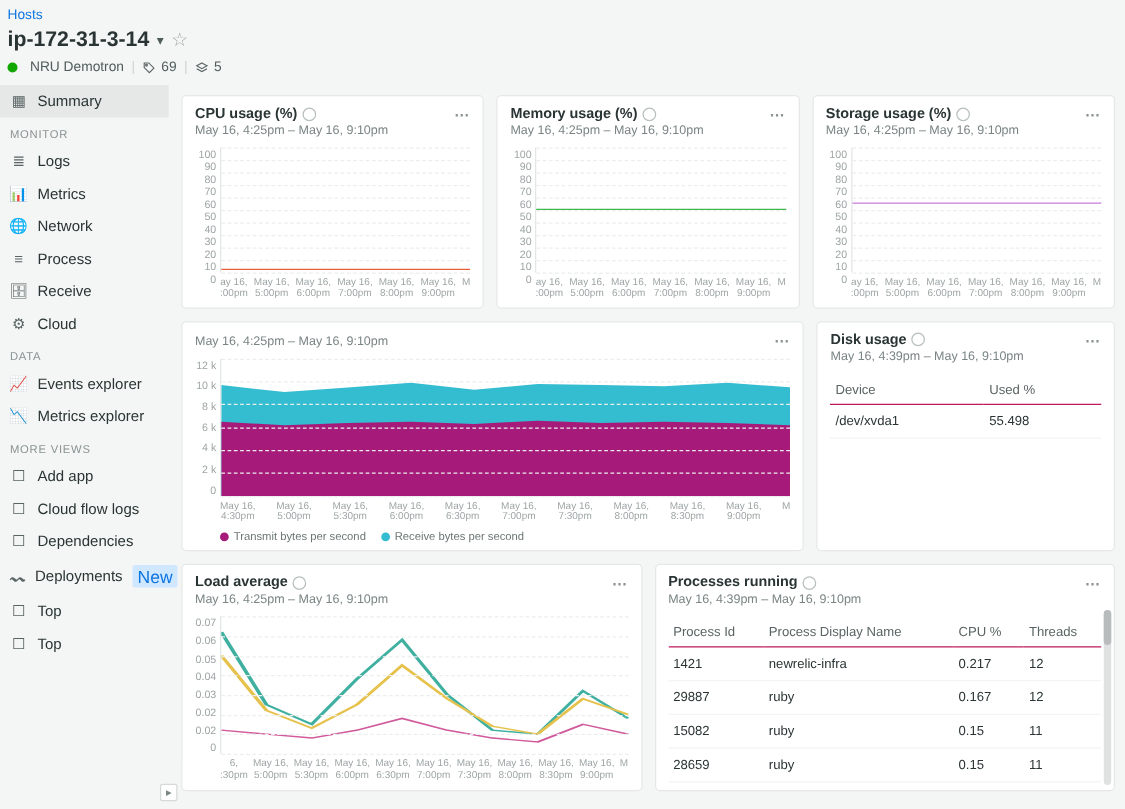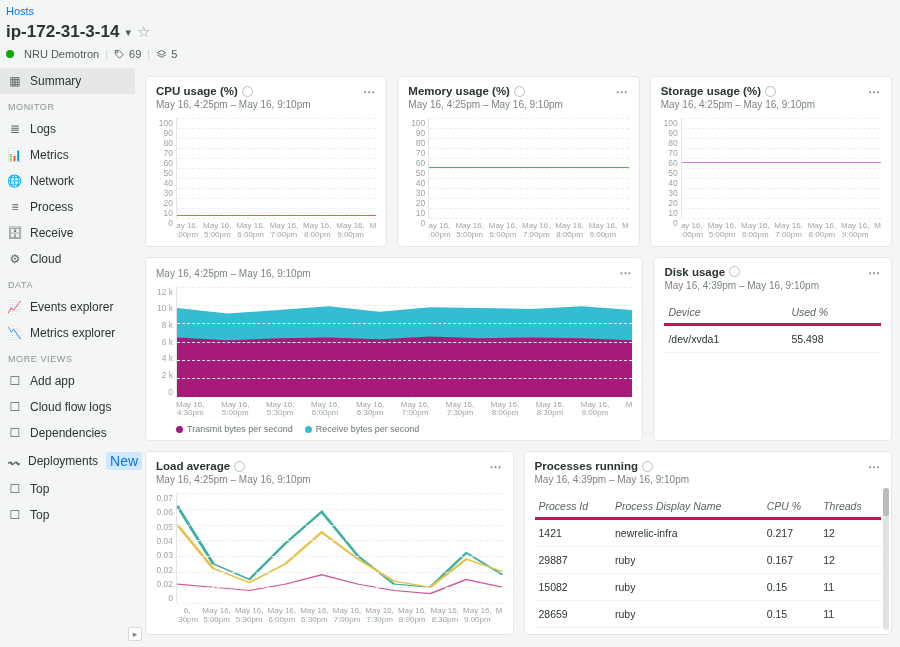--- a/index.html
+++ b/index.html
@@ -37,21 +37,21 @@
   .grid-h { position: absolute; left: 0; right: 0; border-top: 1px dashed #eceeee; }
   .xaxis { display: flex; margin-left: 20px; margin-top: 4px; font-size: 8px; color: #9ea5a5; justify-content: space-between; }
   .xaxis span { text-align: center; white-space: pre; line-height: 1.1; }
   .flat-line { position: absolute; left: 0; right: 0; height: 1px; }
   .row2a { display: flex; gap: 10px; }
   .net-card { flex: 2.2; }
   .disk-card { flex: 1; }
   .legend { display: flex; gap: 12px; font-size: 9px; color: #6b7575; margin-top: 6px; margin-left: 20px; }
   .legend .dot { width: 7px; height: 7px; border-radius: 50%; display: inline-block; margin-right: 4px; vertical-align: middle; }
   .tbl { width: 100%; border-collapse: collapse; margin-top: 10px; font-size: 10.5px; }
-  .tbl th { text-align: left; font-weight: 400; color: #5a6464; padding: 5px 4px; border-bottom: 3px solid #be185d; font-style: italic; }
+  .tbl th { text-align: left; font-weight: 400; color: #5a6464; padding: 5px 4px; border-bottom: 1px solid #be185d; }
   .tbl td { padding: 7px 4px; color: #2a3434; border-bottom: 1px solid #f3f4f4; }
   .row2b { display: flex; gap: 10px; }
   .load-card { flex: 1; }
   .proc-card { flex: 1; position: relative; }
   .scroll-hint { position: absolute; right: 2px; top: 36px; bottom: 4px; width: 6px; background: #e0e2e2; border-radius: 3px; }
   .scroll-thumb { position: absolute; right: 2px; top: 36px; width: 6px; height: 28px; background: #b8bcbc; border-radius: 3px; }
   svg.area { position: absolute; inset: 0; width: 100%; height: 100%; }
   .expander { position: absolute; left: 128px; bottom: 6px; width: 14px; height: 14px; border: 1px solid #d6d9d9; background: #fff; border-radius: 2px; display:flex; align-items:center; justify-content:center; font-size:9px; color:#7a8484; }
 </style>
 </head>

